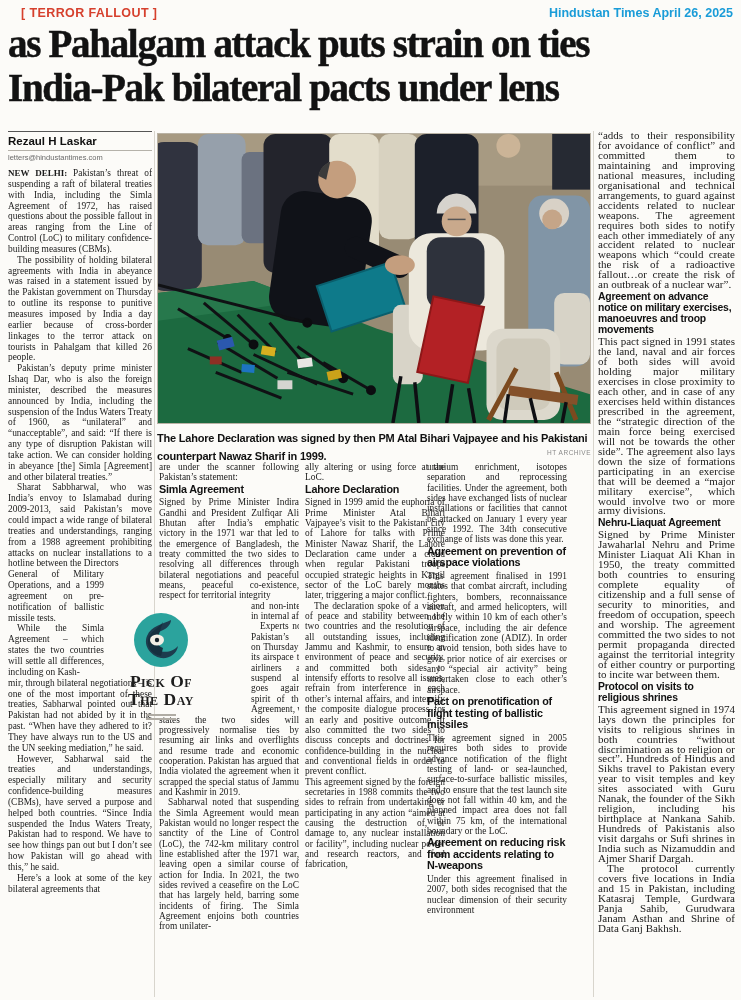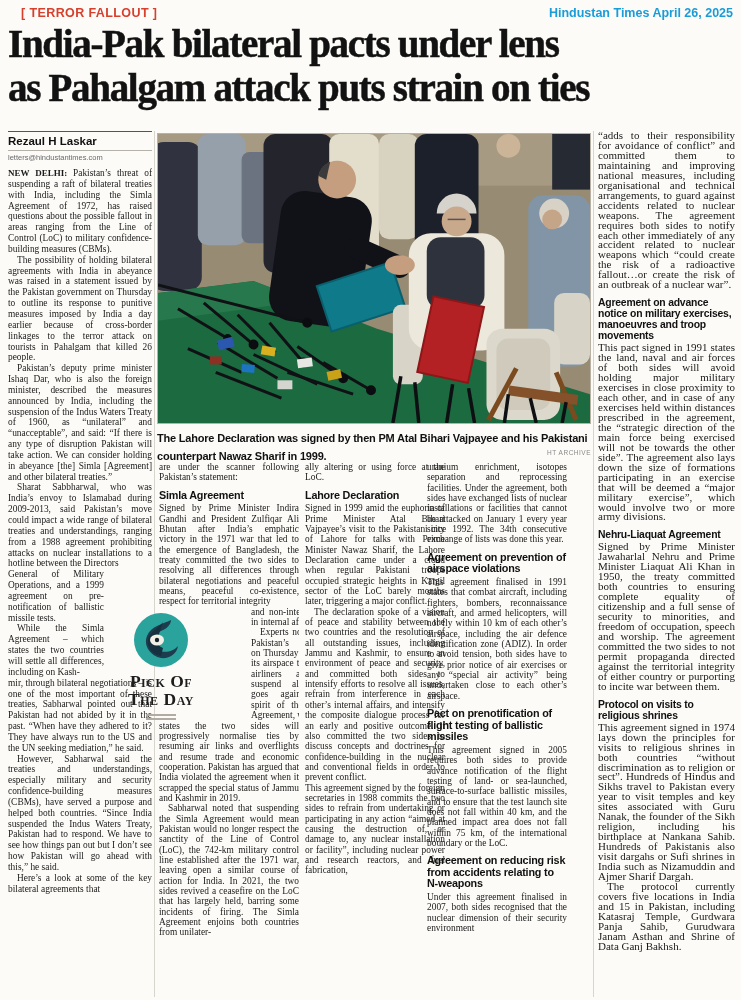--- a/index.html
+++ b/index.html
@@ -26,21 +26,21 @@
   .col3{left:305px;top:462px;width:140px;height:537px;}
   .col4{left:427px;top:462px;width:140px;height:537px;}
   .col5{left:598px;top:131px;width:137px;height:868px;}
   .para{margin:0;text-align:justify;font-size:9.4px;line-height:10.85px;}
   .col2 .para,.col3 .para,.col4 .para{line-height:10.35px;}
   .col5 .para{font-size:11px;line-height:9.95px;font-family:Liberation Serif, serif;}
   .indent{text-indent:9px;}
   .narrow-r{width:96px;}
   .narrow-l{width:80px;margin-left:92px;}
   .col h4{font-family:"Liberation Sans",sans-serif;font-weight:bold;color:#111;
-          font-size:10.8px;line-height:11.6px;letter-spacing:-.2px;margin:7px 0 2px;}
+          font-size:10.8px;line-height:11.6px;letter-spacing:-.2px;margin:1px 0 2px;}
   .col5 h4{font-size:10.4px;line-height:11px;}
   .para b{font-family:Liberation Serif, serif;font-size:9px;}
   
   .byline-block{margin-bottom:6px;}
   .byline-rule{height:1px;background:#555;margin:0 0 3px;}
   .byline-rule.mid{height:1px;background:#b5b2aa;margin:3px 0 2px;}
   .byline{font-family:Liberation Sans, sans-serif;font-weight:bold;font-size:11.5px;color:#111;}
   .byline-email{font-family:"Liberation Sans",sans-serif;font-size:7.5px;color:#6a6a6a;margin-bottom:5px;}
   
   .photo{position:absolute;left:157px;top:133px;width:434px;height:291px;margin:0;
@@ -63,22 +63,22 @@
 <body>
 
 <div class="page">
 
   <header class="topbar">
     <span class="kicker">[ TERROR FALLOUT ]</span>
     <span class="masthead">Hindustan Times April 26, 2025</span>
   </header>
 
   <h1 class="headline">
+    <span class="hl">as Pahalgam attack puts strain on ties</span>
     <span class="hl">India-Pak bilateral pacts under lens</span>
-    <span class="hl">as Pahalgam attack puts strain on ties</span>
   </h1>
 
   <div class="vrule vr1"></div>
   <div class="vrule vr2"></div>
 
   <section class="col col1">
     <div class="byline-block">
       <div class="byline-rule"></div>
       <div class="byline">Rezaul H Laskar</div>
       <div class="byline-rule mid"></div>

